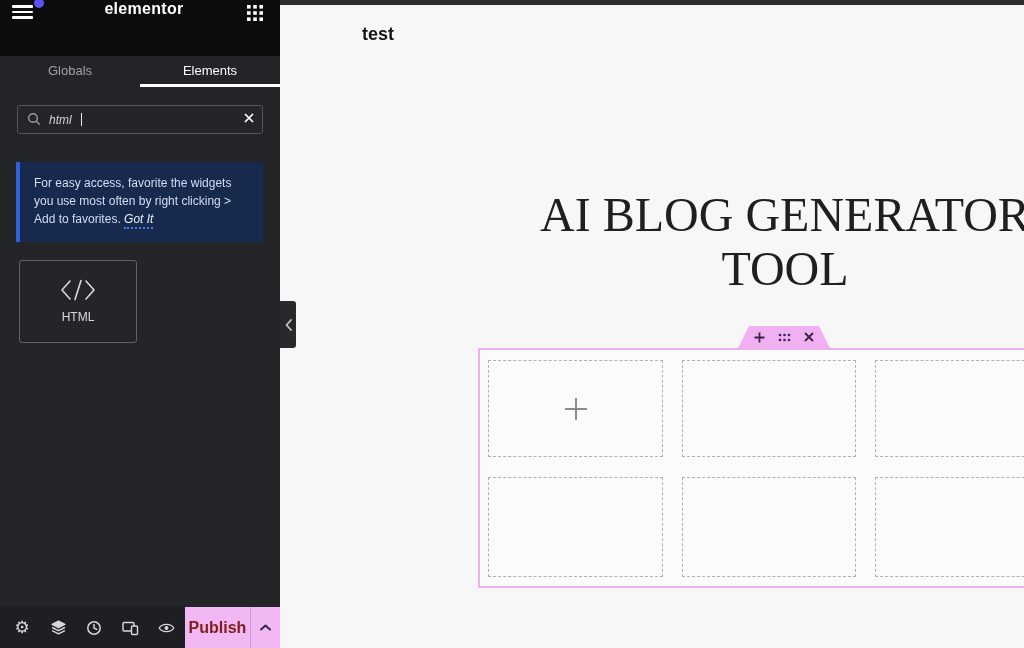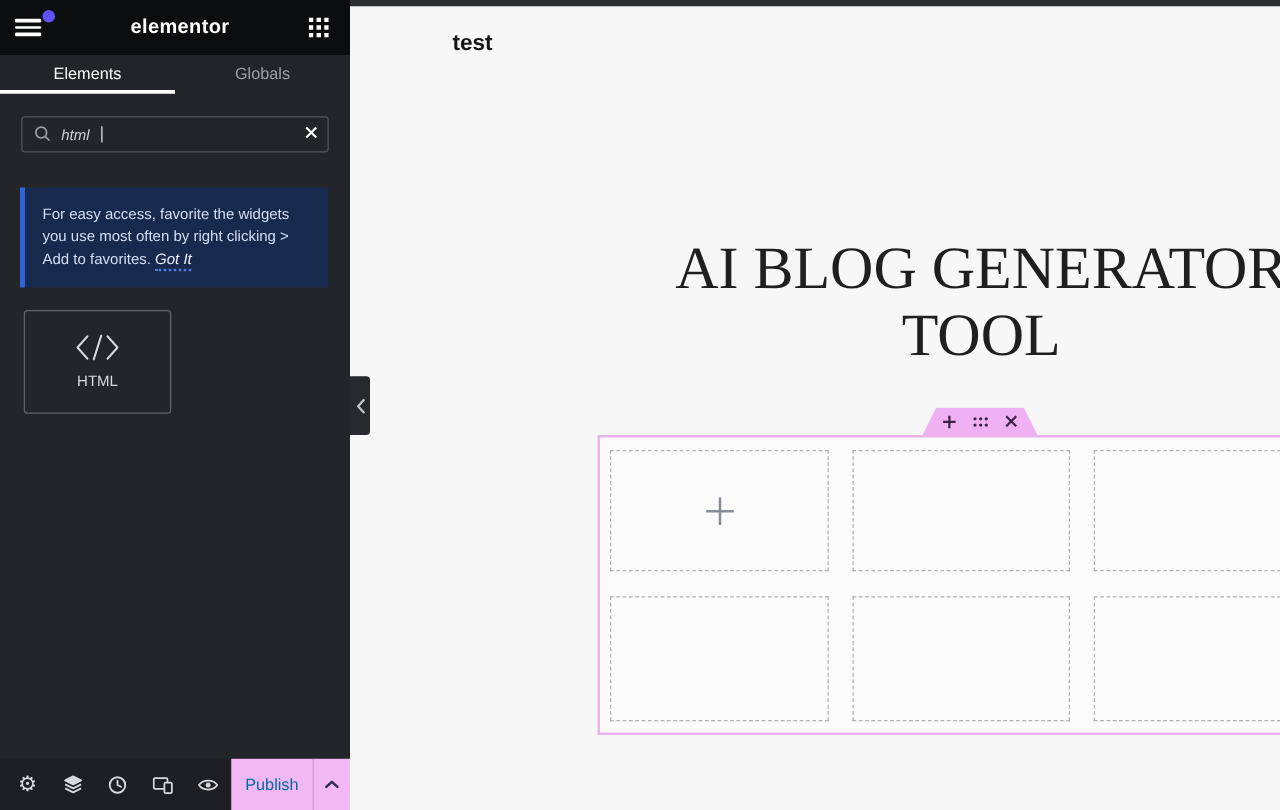--- a/index.html
+++ b/index.html
@@ -2,21 +2,21 @@
 <html><head>
 <meta charset="utf-8">
 <style>
   html,body{margin:0;padding:0;background:#e8e8e8;}
   *{box-sizing:border-box;}
   .stage{position:relative;width:1024px;height:648px;overflow:hidden;
          font-family:"Liberation Sans",sans-serif;background:#f7f7f7;}
 
   
   .panel{position:absolute;left:0;top:0;width:280px;height:648px;background:#232528;z-index:5;}
-  .panel-header{position:relative;height:44px;background:#0c0d0e;display:flex;align-items:center;padding:0 12px;}
+  .panel-header{position:relative;height:56px;background:#0c0d0e;display:flex;align-items:flex-start;padding:0 12px;}
   .hamburger{position:relative;width:34px;height:24px;display:flex;flex-direction:column;justify-content:center;gap:3px;cursor:pointer;}
   .hamburger .bar{width:21px;height:2.5px;background:#fff;border-radius:1px;}
   .notif-dot{position:absolute;right:2px;top:-2px;width:10px;height:10px;border-radius:50%;}
   .logo{flex:1;text-align:center;color:#fff;font-size:16px;font-weight:bold;letter-spacing:.3px;}
   .apps-icon{width:26px;height:26px;display:flex;align-items:center;justify-content:center;cursor:pointer;}
 
   .tabs{display:flex;height:31px;background:#222428;}
   .tab{flex:1;display:flex;align-items:center;justify-content:center;font-size:13px;color:#9ea1a6;cursor:pointer;border-bottom:3px solid transparent;}
   .tab.active{color:#ffffff;border-bottom-color:#ffffff;}
 
@@ -37,21 +37,21 @@
 
   .collapse-tab{position:absolute;left:280px;top:301px;width:16px;height:47px;background:#28292d;
     border-radius:0 3px 3px 0;display:flex;align-items:center;justify-content:center;cursor:pointer;z-index:6;}
 
   .panel-footer{position:absolute;left:0;bottom:0;width:280px;height:41px;background:#1d1f22;
     display:flex;align-items:center;padding-left:4px;}
   .foot-icon{width:36px;height:41px;display:flex;align-items:center;justify-content:center;cursor:pointer;color:#d6d9dd;}
   .gear-glyph{font-size:17px;line-height:1;color:#d6d9dd;}
   .publish-wrap{margin-left:auto;width:95px;height:41px;display:flex;align-items:stretch;cursor:pointer;}
   .publish-main{flex:1;display:flex;align-items:center;justify-content:center;
-    font-size:13px;font-weight:normal;color:#0369a1;border-right:1px solid rgba(60,30,80,.18);}
+    font-size:16px;font-weight:bold;color:#7f1d1d;border-right:1px solid rgba(60,30,80,.18);}
   .publish-arrow{width:29px;display:flex;align-items:center;justify-content:center;}
 
   
   .canvas{position:absolute;left:280px;top:0;width:744px;height:648px;background:#f7f7f7;overflow:hidden;}
   .top-strip{position:absolute;left:0;top:0;width:100%;height:5px;background:#2c2d2f;}
   .page-title{position:absolute;left:82px;top:24px;font-size:18px;font-weight:bold;color:#161616;}
   .big-heading{position:absolute;left:505px;top:188px;transform:translateX(-50%);
     font-family:"Liberation Serif",serif;font-size:48px;line-height:54px;color:#1f1f1f;text-align:center;white-space:nowrap;}
 
   .section{position:absolute;left:198px;top:348px;width:880px;height:240px;
@@ -92,22 +92,22 @@
               <rect x="12.4" y="6.2" width="3.6" height="3.6"></rect>
             <rect x="0" y="12.4" width="3.6" height="3.6"></rect>
               <rect x="6.2" y="12.4" width="3.6" height="3.6"></rect>
               <rect x="12.4" y="12.4" width="3.6" height="3.6"></rect>
           </g>
         </svg>
       </div>
     </div>
 
     <div class="tabs">
+      <div class="tab">Globals</div>
       <div class="tab active">Elements</div>
-      <div class="tab">Globals</div>
     </div>
 
     <div class="search-wrap">
       <span class="search-icon">
         <svg width="14" height="14" viewBox="0 0 14 14">
             <circle cx="6" cy="6" r="4.3" fill="none" stroke="#9a9da2" stroke-width="1.4"></circle>
             <line x1="9.3" y1="9.3" x2="12.6" y2="12.6" stroke="#9a9da2" stroke-width="1.4"></line>
           </svg>
       </span>
       <input class="search-input" type="text" value="html" style="">

